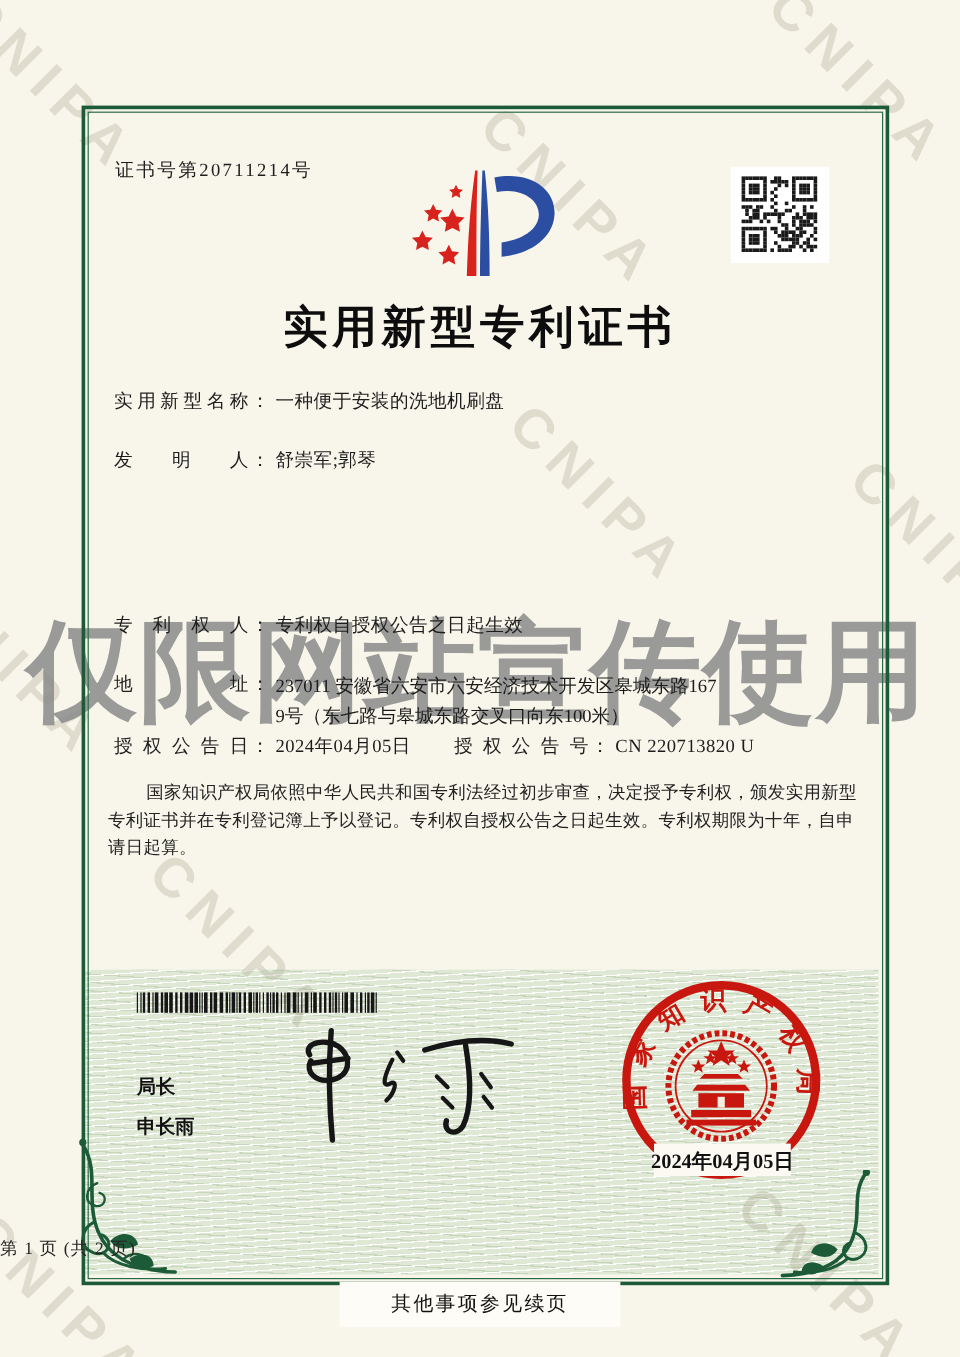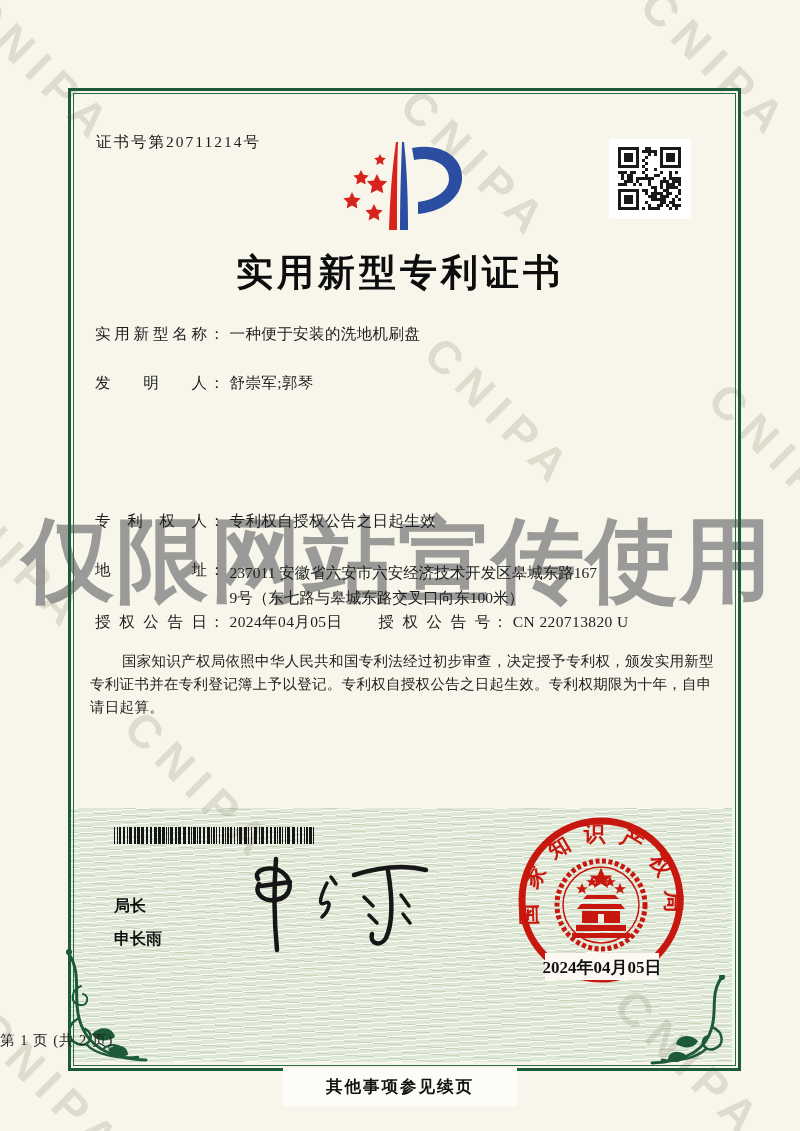--- a/index.html
+++ b/index.html
@@ -49,21 +49,21 @@
 
   .qr-box{position:absolute;left:609px;top:139px;width:82px;height:80px;background:#fff;}
   .qr{position:absolute;left:9px;top:8px;width:63px;height:63px;}
   .qr b{position:absolute;width:3px;height:3px;background:#1a1a1a;}
 
   .official{position:absolute;left:114px;font:700 16px "Liberation Sans","DejaVu Sans",sans-serif;color:#111;}
 
   .pageinfo{position:absolute;left:0;top:1031px;width:790px;text-align:left;font-size:14.5px;
             letter-spacing:1px;color:#222;}
   .note-box{position:absolute;left:283px;top:1068px;width:234px;height:38px;background:#fdfcf6;
-            text-align:center;line-height:38px;font-size:16.5px;letter-spacing:2px;color:#111;z-index:4;font-weight:bold;}
+            text-align:center;line-height:38px;font-size:16.5px;letter-spacing:2px;color:#111;z-index:4;}
 
   svg{display:block;}
 </style>
 </head>
 <body>
 
 <div id="page">
 
   <div class="ghost" style="left:-8px;top:-18px">CNIPA</div>
   <div class="ghost" style="left:668px;top:-22px">CNIPA</div>

